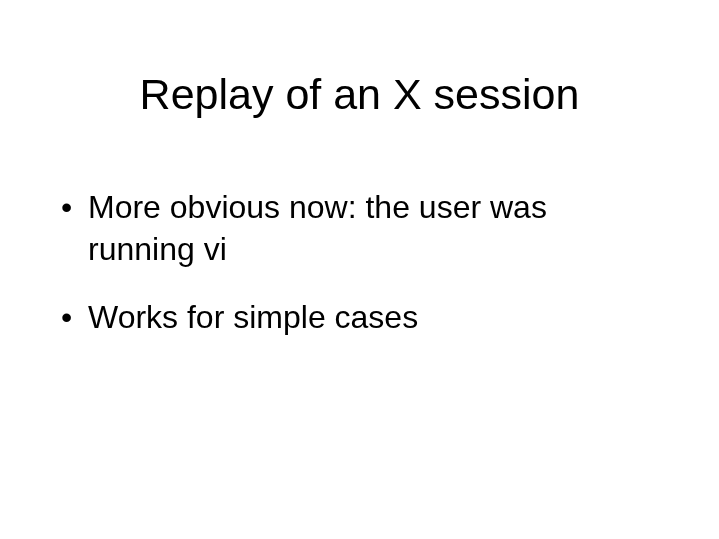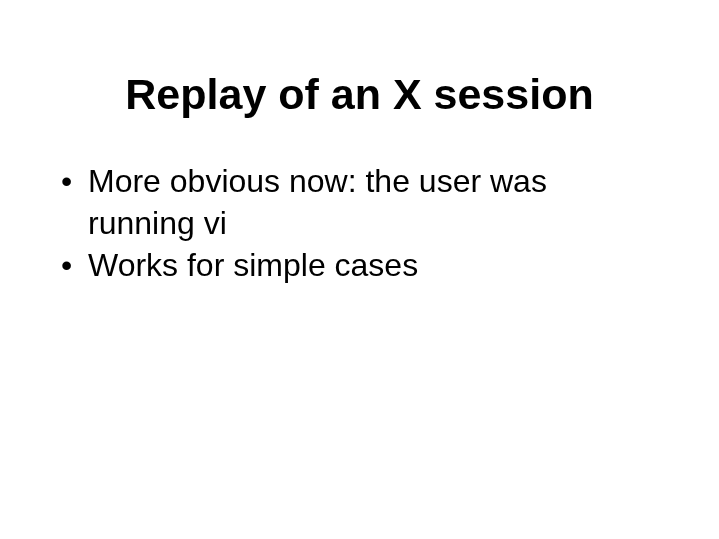--- a/index.html
+++ b/index.html
@@ -25,21 +25,21 @@
   }
 
   .slide-title {
     position: absolute;
     left: 0;
     top: 70px;
     width: 719px;
     text-align: center;
     font-size: 43px;
     line-height: 48px;
-    font-weight: bold;
+    font-weight: normal;
     letter-spacing: 0px;
     color: #000000;
     margin: 0;
     white-space: nowrap;
   }
 
   .slide-body {
     position: absolute;
     left: 55px;
     top: 160px;
@@ -65,20 +65,21 @@
     top: 0;
     width: 20px;
     font-size: 32px;
     line-height: 42px;
     text-align: left;
     color: #000000;
   }
 
   .bullet-text {
     display: block;
+    margin-top: 26px;
   }
 </style>
 </head>
 <body>
 
 <div class="slide">
 
   <h1 class="slide-title">Replay of an X session</h1>
 
   <ul class="slide-body">

